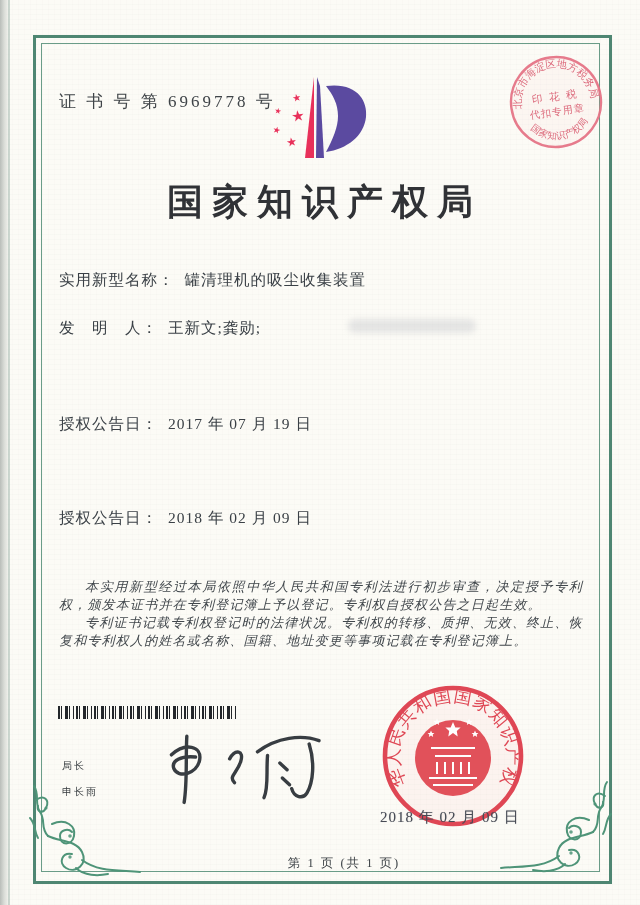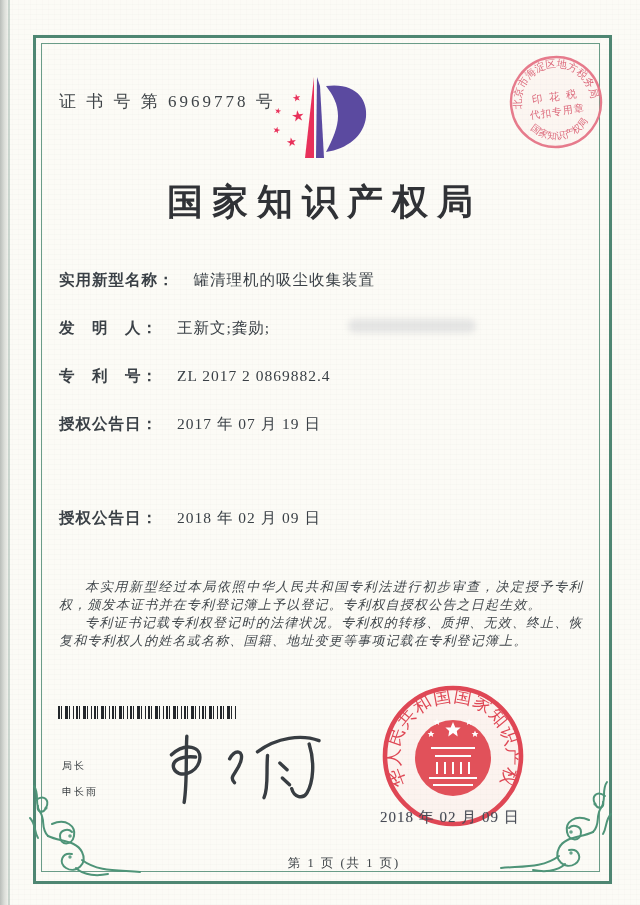--- a/index.html
+++ b/index.html
@@ -16,21 +16,21 @@
   .frame-outer{position:absolute;left:33px;top:35px;width:573px;height:843px;
     border:3px solid #4e8672;}
   .frame-inner{position:absolute;left:41px;top:43px;width:557px;height:827px;
     border:1px solid #6a9c88;}
   .cert-no{position:absolute;left:59px;top:90px;font-size:17px;letter-spacing:3px;color:#3f4448;}
   .logo{position:absolute;left:262px;top:74px;}
   .tax-stamp{position:absolute;left:500px;top:46px;transform:rotate(-8deg);opacity:.92;}
   .doc-title{position:absolute;left:0;top:178px;width:640px;text-align:center;
     font-size:36px;font-weight:600;letter-spacing:9px;color:#303236;text-indent:9px;}
   .field{position:absolute;left:59px;width:500px;font-size:15.5px;letter-spacing:1px;color:#3a4046;white-space:nowrap;}
-  .field .lbl{margin-right:19px;font-weight:bold;}
+  .field .lbl{margin-right:10px;}
   .f0{top:270px}.f1{top:318px}.f2{top:366px}.f3{top:414px}.f4{top:461px}.f5{top:508px}
   .smudge{position:absolute;left:348px;top:319px;width:128px;height:14px;border-radius:8px;
     background:rgba(140,145,160,.20);filter:blur(3px);}
   .body-text{position:absolute;left:59px;top:542px;width:524px;color:#41474c;
     font-size:13px;line-height:18px;font-style:italic;text-align:justify;letter-spacing:1.2px;margin-top:36px;}
   .body-text p{margin:0;text-indent:2em;}
   .barcode{position:absolute;left:58px;top:706px;width:178px;height:13px;
     background:repeating-linear-gradient(90deg,
       #23262a 0 2px, transparent 2px 3px,
       #23262a 3px 4px, transparent 4px 7px,
@@ -92,23 +92,20 @@
 
   <div class="doc-title">国家知识产权局</div>
 
   <div class="field f0">
     <span class="lbl">实用新型名称：</span><span>罐清理机的吸尘收集装置</span>
   </div>
   <div class="field f1">
     <span class="lbl">发　明　人：</span><span>王新文;龚勋;</span>
   </div>
   <div class="smudge"></div>
-  <div class="field f2">
-    <span class="lbl">专　利　号：</span><span>ZL 2017 2 0869882.4</span>
-  </div>
   <div class="field f3">
     <span class="lbl">授权公告日：</span><span>2017 年 07 月 19 日</span>
   </div>
   <div class="field f5">
     <span class="lbl">授权公告日：</span><span>2018 年 02 月 09 日</span>
   </div>
 
   <div class="body-text">
     <p>本实用新型经过本局依照中华人民共和国专利法进行初步审查，决定授予专利权，颁发本证书并在专利登记簿上予以登记。专利权自授权公告之日起生效。</p>
     <p>专利证书记载专利权登记时的法律状况。专利权的转移、质押、无效、终止、恢复和专利权人的姓名或名称、国籍、地址变更等事项记载在专利登记簿上。</p>

